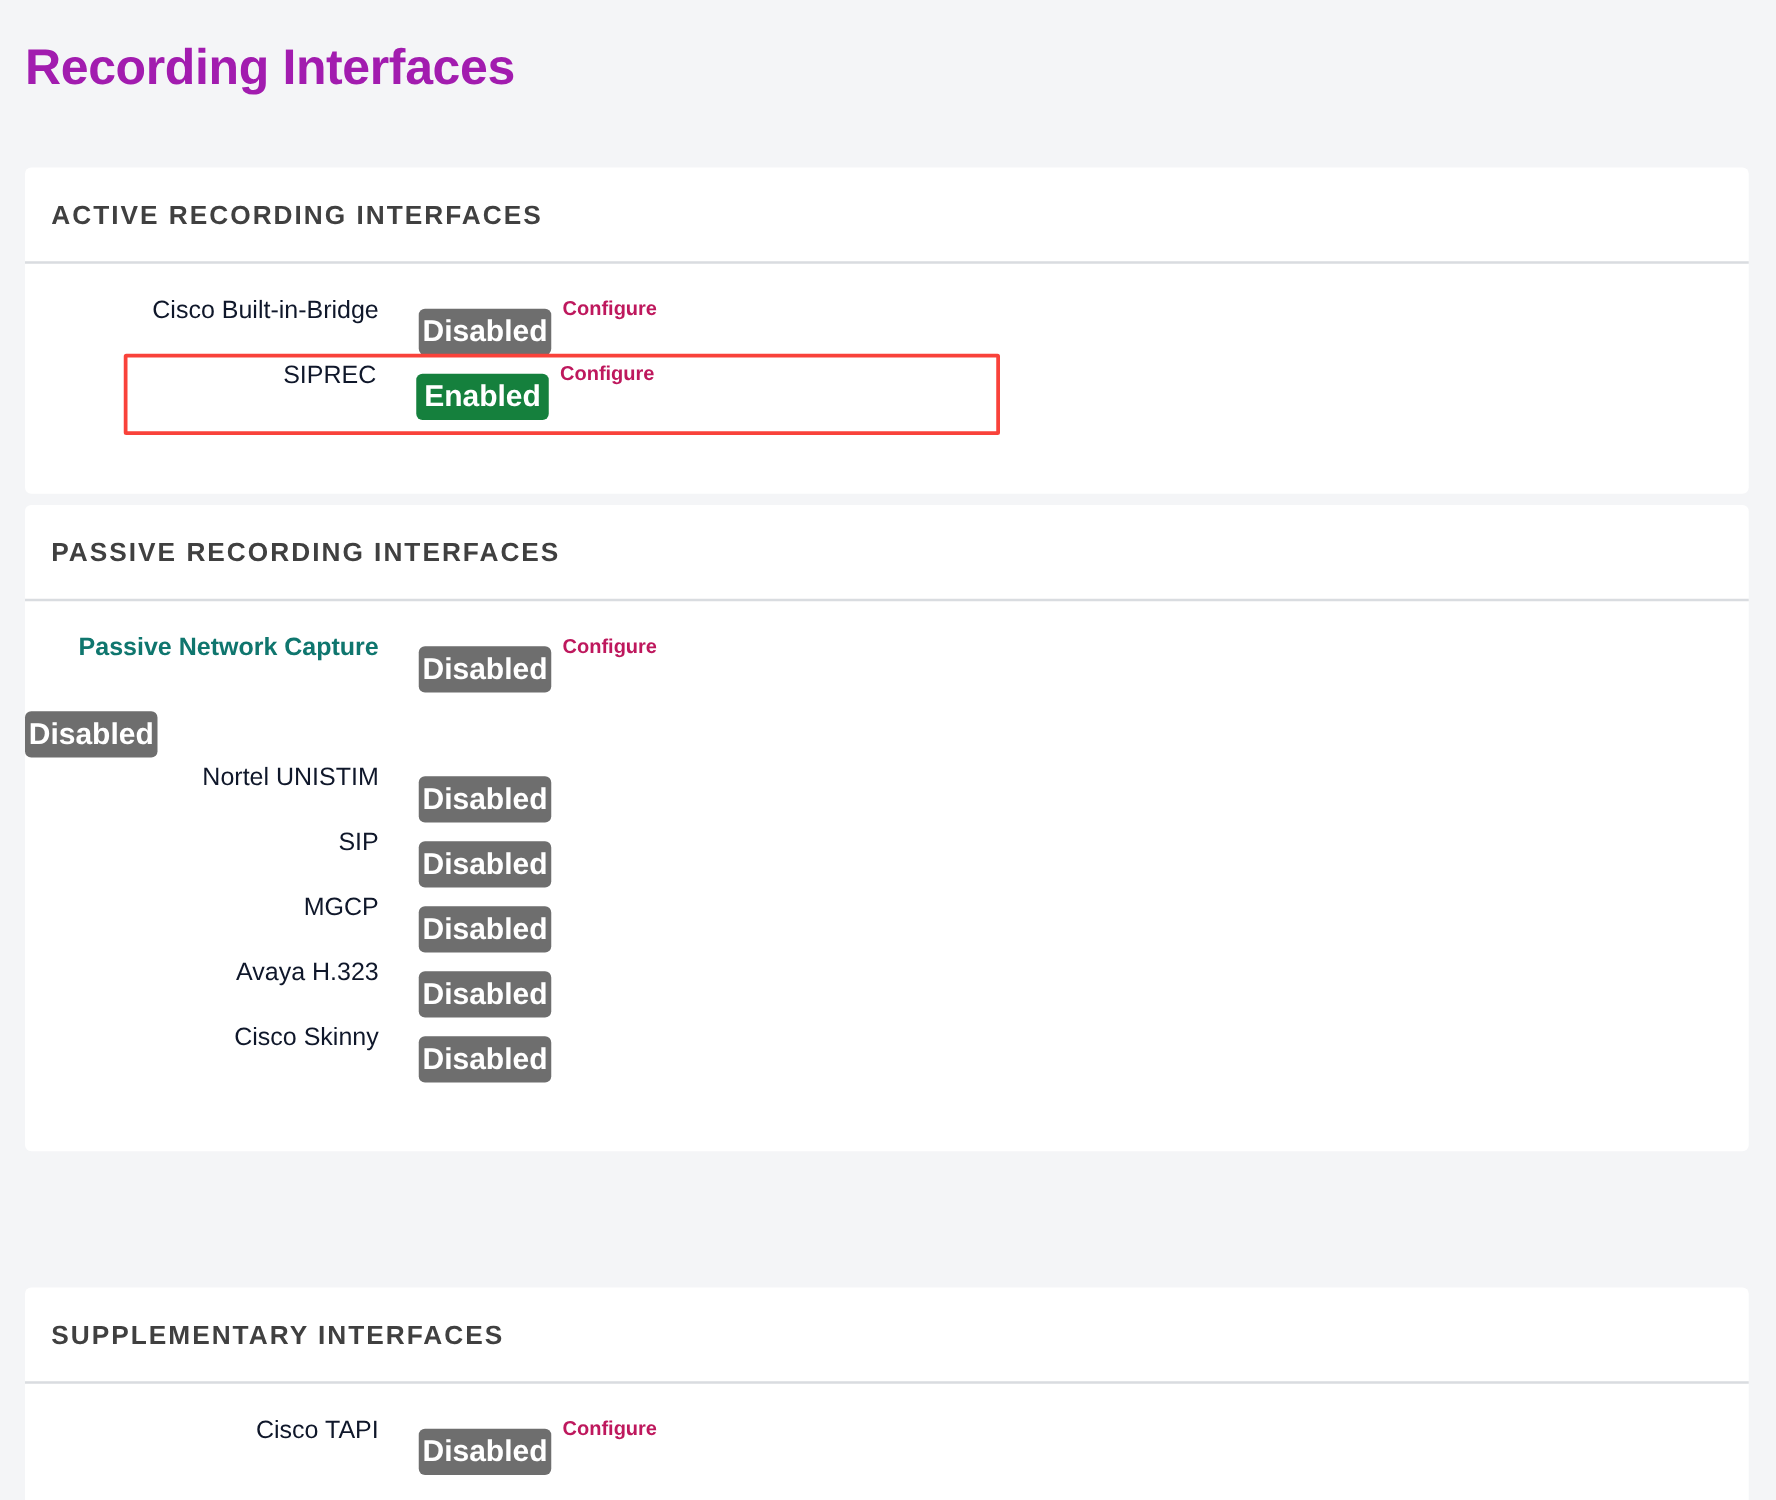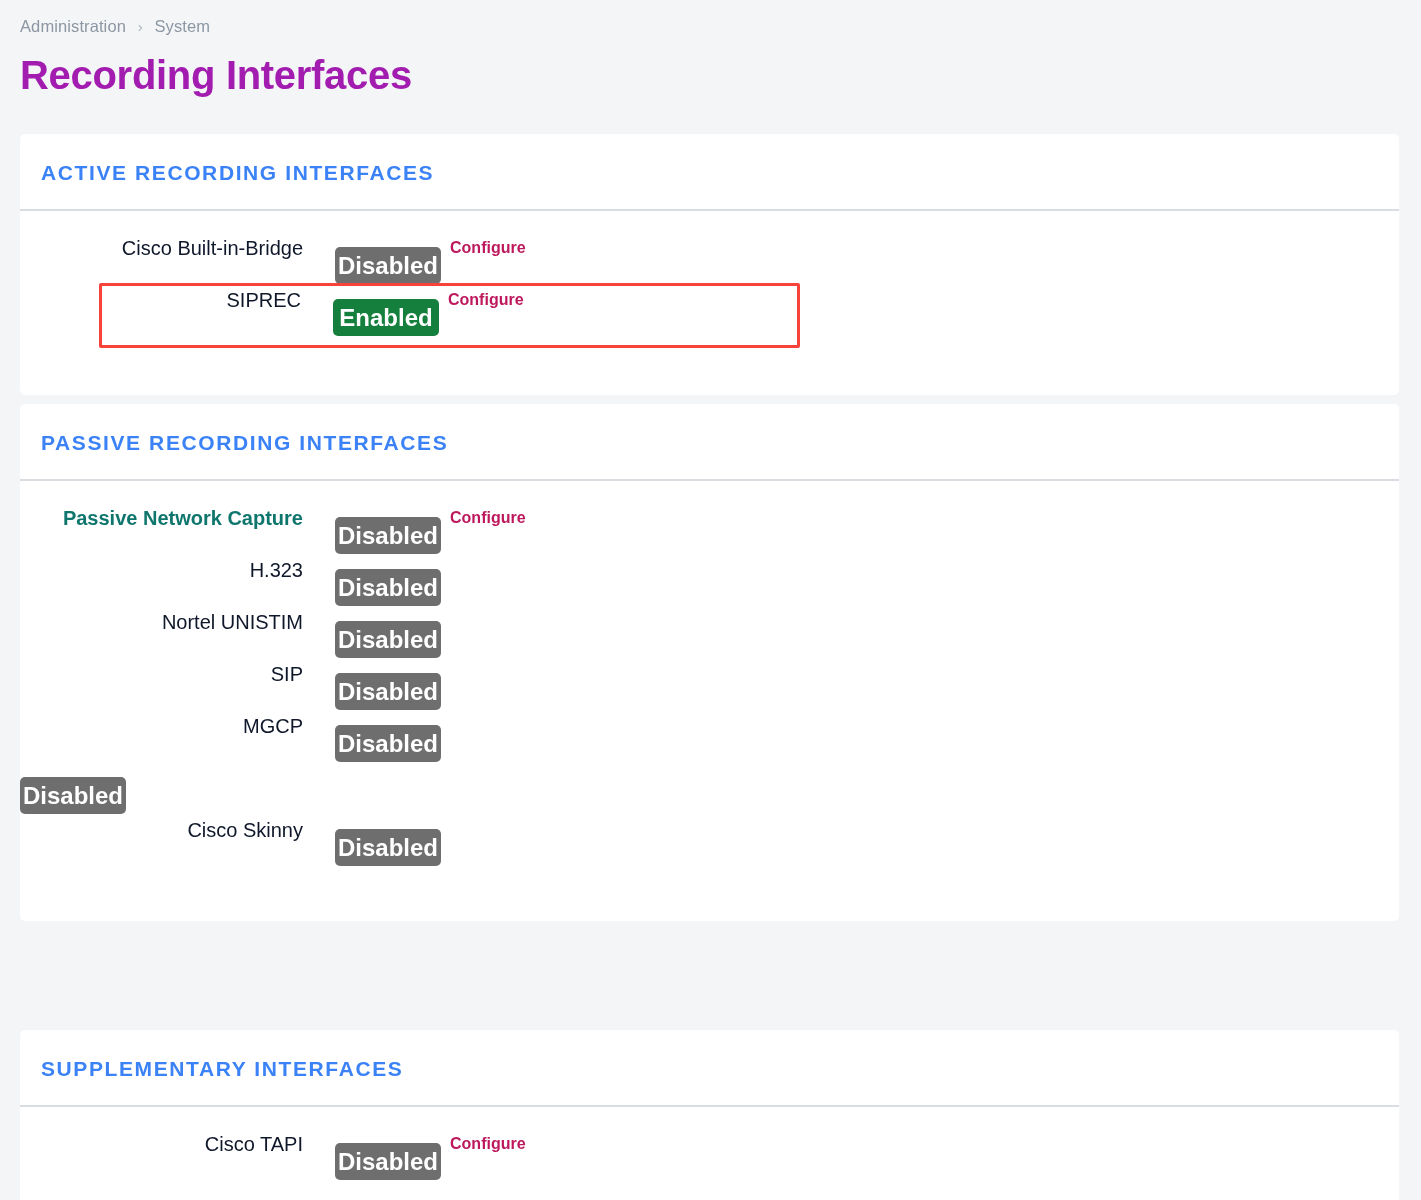--- a/index.html
+++ b/index.html
@@ -58,21 +58,21 @@
     position: absolute;
     left: 20px;
     width: 1379px;
     background: #ffffff;
     border-radius: 5px;
     box-sizing: border-box;
   }
   .card-title {
     font-size: 21px;
     font-weight: 700;
-    color: #3b82f6;
+    color: #404040;
     letter-spacing: 1.6px;
     padding: 27px 0 0 21px;
     white-space: nowrap;
   }
   .card-divider {
     height: 2px;
     background: #d9dce0;
     margin-top: 24px;
   }
   .card-body {
@@ -150,25 +150,20 @@
     pointer-events: none;
     background: transparent;
   }
 </style>
 </head>
 <body>
 
 <div class="page">
 
   <div class="page-header">
-    <div class="breadcrumb">
-      <span class="crumb">Administration</span>
-      <span class="crumb-sep">›</span>
-      <span class="crumb">System</span>
-    </div>
     <div class="page-title">Recording Interfaces</div>
   </div>
 
   <div id="cards-root">
       <div class="card" style="top: 134px; height: 261px;">
         <div class="card-title">ACTIVE  RECORDING  INTERFACES</div>
         <div class="card-divider"></div>
         <div class="card-body">
           <div class="iface-row">
             <div class="iface-label">Cisco Built-in-Bridge</div>
@@ -185,36 +180,36 @@
       <div class="card" style="top: 404px; height: 517px;">
         <div class="card-title">PASSIVE  RECORDING  INTERFACES</div>
         <div class="card-divider"></div>
         <div class="card-body">
           <div class="iface-row">
             <div class="iface-label bold">Passive Network Capture</div>
             <span class="badge disabled">Disabled</span>
             <a class="configure-link" href="#">Configure</a>
           </div>
           <div class="iface-row">
-            <div class="iface-label">H.323</div>
             <span class="badge disabled">Disabled</span>
           </div>
           <div class="iface-row">
             <div class="iface-label">Nortel UNISTIM</div>
             <span class="badge disabled">Disabled</span>
           </div>
           <div class="iface-row">
             <div class="iface-label">SIP</div>
             <span class="badge disabled">Disabled</span>
           </div>
           <div class="iface-row">
             <div class="iface-label">MGCP</div>
             <span class="badge disabled">Disabled</span>
           </div>
           <div class="iface-row">
+            <div class="iface-label">Avaya H.323</div>
             <span class="badge disabled">Disabled</span>
           </div>
           <div class="iface-row">
             <div class="iface-label">Cisco Skinny</div>
             <span class="badge disabled">Disabled</span>
           </div>
         </div>
       </div>
       <div class="card" style="top: 1030px; height: 207px;">
         <div class="card-title">SUPPLEMENTARY  INTERFACES</div>

